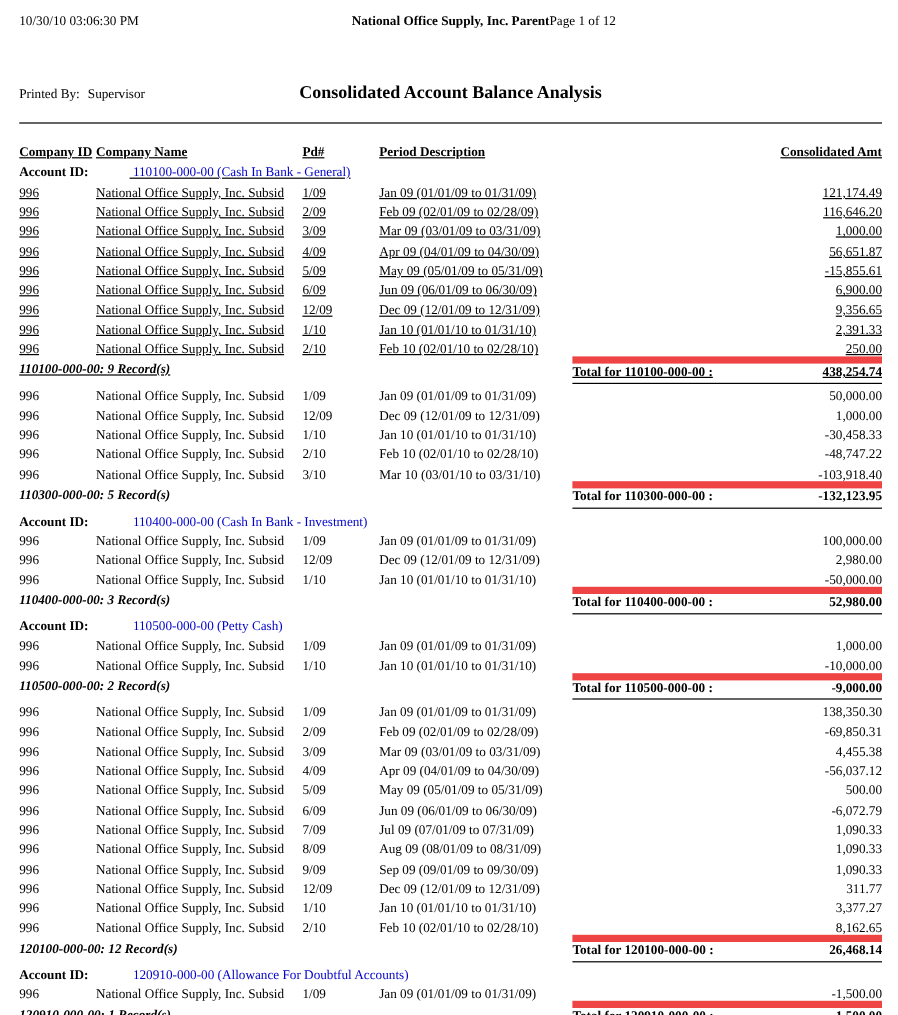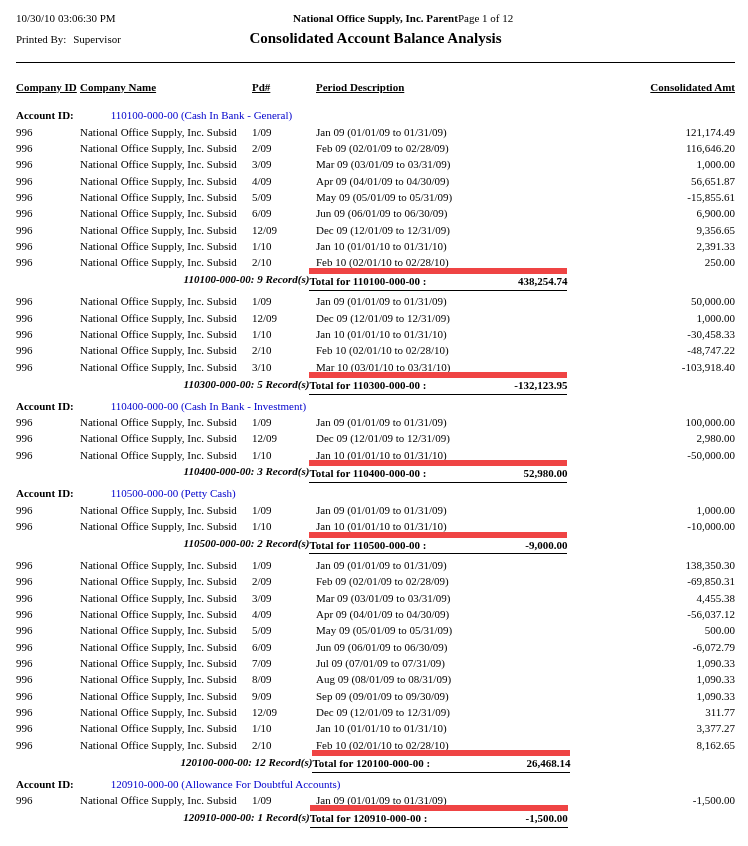--- a/index.html
+++ b/index.html
@@ -4,43 +4,43 @@
 <style>
   html,body{margin:0;padding:0;background:#fff;}
   body{width:748px;height:846px;font-family:"Liberation Serif",serif;font-size:11px;color:#000;overflow:hidden;}
   .page{padding:8px 13px 0 16px;}
   .bold{font-weight:bold;}
   .u{text-decoration:underline;}
   
   .hdr{border-bottom:1px solid #000;padding:4px 0 6px 0;}
   .hdr-row{display:grid;grid-template-columns:1fr auto 1fr;align-items:baseline;}
   .hdr-row.r1{height:18px;}
-  .hdr-row.r2{height:26px;}
+  .hdr-row.r2{height:26px;margin-top:40px;}
   .hdr-left{text-align:left;white-space:nowrap;}
   .hdr-center{text-align:center;white-space:nowrap;}
   .hdr-right{white-space:nowrap;}
   .hdr-time{}
   .pb-label{margin-right:4px;}
   .title{font-size:15px;font-weight:bold;}
   
   .row{height:16.35px;line-height:16.35px;white-space:nowrap;overflow:hidden;}
   .grid-row{display:grid;grid-template-columns:64px 172px 64px 279px 1fr;align-items:baseline;}
   .c-amt{text-align:right;}
   .head-row{margin-top:16px;}
   
   .account-row .account-label{display:inline-block;width:92px;font-weight:bold;}
   .account-link{color:#0000cc;text-decoration:none;cursor:pointer;}
   
-  .footer-row{display:flex;justify-content:center;align-items:center;height:17px;}
+  .footer-row{display:flex;justify-content:space-between;align-items:center;height:17px;}
   .records{font-style:italic;font-weight:bold;}
   .total-group{display:flex;align-items:baseline;width:258px;border-top:6px solid #ef4444;border-bottom:1px solid #000;height:15.5px;line-height:15px;}
   .total-label{font-weight:bold;flex:1;text-align:left;}
   .total-amount{font-weight:bold;width:128px;text-align:right;}
   #sections-root section{margin-top:5.5px;}
-  #sections-root section:first-child{margin-top:12px;}
+  #sections-root section:first-child{margin-top:1px;text-decoration:underline;}
 </style>
 </head>
 <body>
 
 <div class="page">
 
   <header class="hdr">
     <div class="hdr-row r1">
       <div class="hdr-left">
         <span>10/30/10</span>

